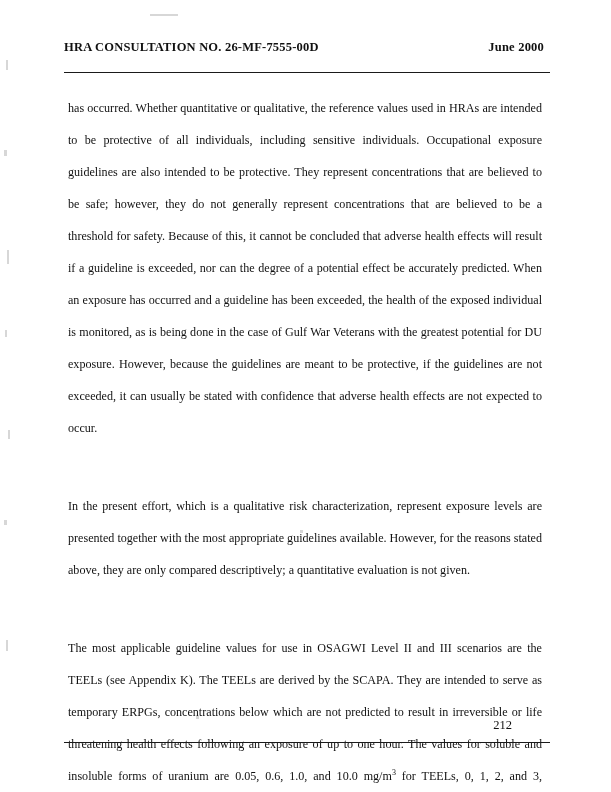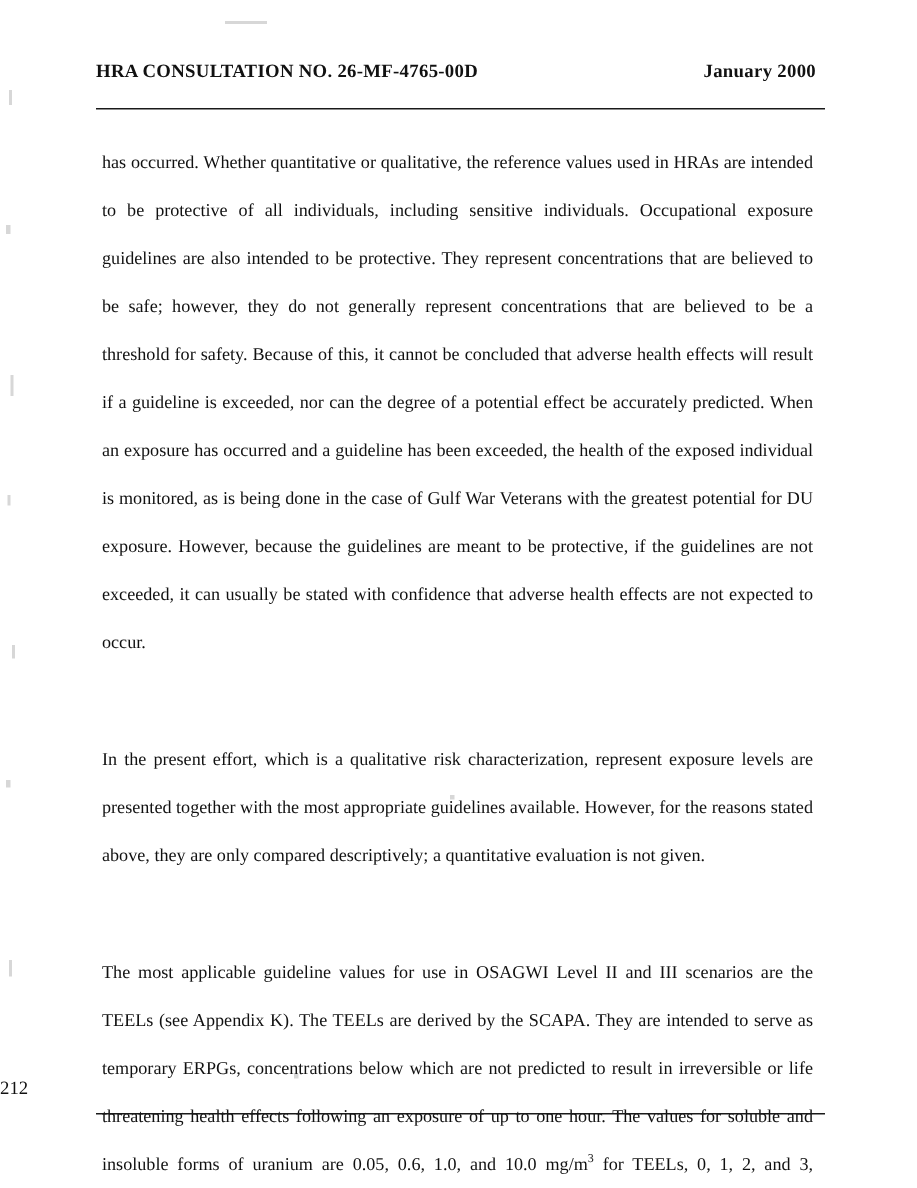--- a/index.html
+++ b/index.html
@@ -86,21 +86,21 @@
     top: 742px;
     width: 486px;
     height: 1px;
     background: #1a1a1a;
   }
   .page-number {
     position: absolute;
     left: 0;
     top: 718px;
     width: 512px;
-    text-align: left;
+    text-align: right;
     font-size: 12.5px;
   }
   sup {
     font-size: 8px;
     vertical-align: super;
     line-height: 0;
   }
 </style>
 </head>
 <body>
@@ -112,22 +112,22 @@
   <div class="speckle sp3"></div>
   <div class="speckle sp4"></div>
   <div class="speckle sp5"></div>
   <div class="speckle sp6"></div>
   <div class="speckle sp7"></div>
   <div class="speckle sp8"></div>
   <div class="speckle sp9"></div>
   <div class="speckle sp10"></div>
 
   <div class="header">
-    <span class="header-title">HRA CONSULTATION NO. 26-MF-4765-00D</span>
-    <span class="header-date">January 2000</span>
+    <span class="header-title">HRA CONSULTATION NO. 26-MF-7555-00D</span>
+    <span class="header-date">June 2000</span>
   </div>
   <div class="rule"></div>
 
   <div class="body">
     <p class="para">has occurred.  Whether quantitative or qualitative, the reference values used in HRAs are intended to be protective of all individuals, including sensitive individuals.  Occupational exposure guidelines are also intended to be protective.  They represent concentrations that are believed to be safe; however, they do not generally represent concentrations that are believed to be a threshold for safety.  Because of this, it cannot be concluded that adverse health effects will result if a guideline is exceeded, nor can the degree of a potential effect be accurately predicted.  When an exposure has occurred and a guideline has been exceeded, the health of the exposed individual is monitored, as is being done in the case of Gulf War Veterans with the greatest potential for DU exposure.  However, because the guidelines are meant to be protective, if the guidelines are not exceeded, it can usually be stated with confidence that adverse health effects are not expected to occur.</p>
     <p class="para gap-large">In the present effort, which is a qualitative risk characterization, represent exposure levels are presented together with the most appropriate guidelines available.  However, for the reasons stated above, they are only compared descriptively; a quantitative evaluation is not given.</p>
     <p class="para gap-large"><span>The most applicable guideline values for use in OSAGWI Level II and III scenarios are the TEELs (see Appendix K).  The TEELs are derived by the SCAPA.  They are intended to serve as temporary ERPGs, concentrations below which are not predicted to result in irreversible or life threatening health effects following an exposure of up to one hour.  The values for soluble and insoluble forms of uranium are 0.05, 0.6, 1.0, and 10.0 mg/m</span><sup>3</sup><span> for TEELs, 0, 1, 2, and 3, respectively.  The TEEL-0 is the most conservative value and is defined as “the threshold</span></p>
   </div>
 
   <div class="page-number">212</div>

